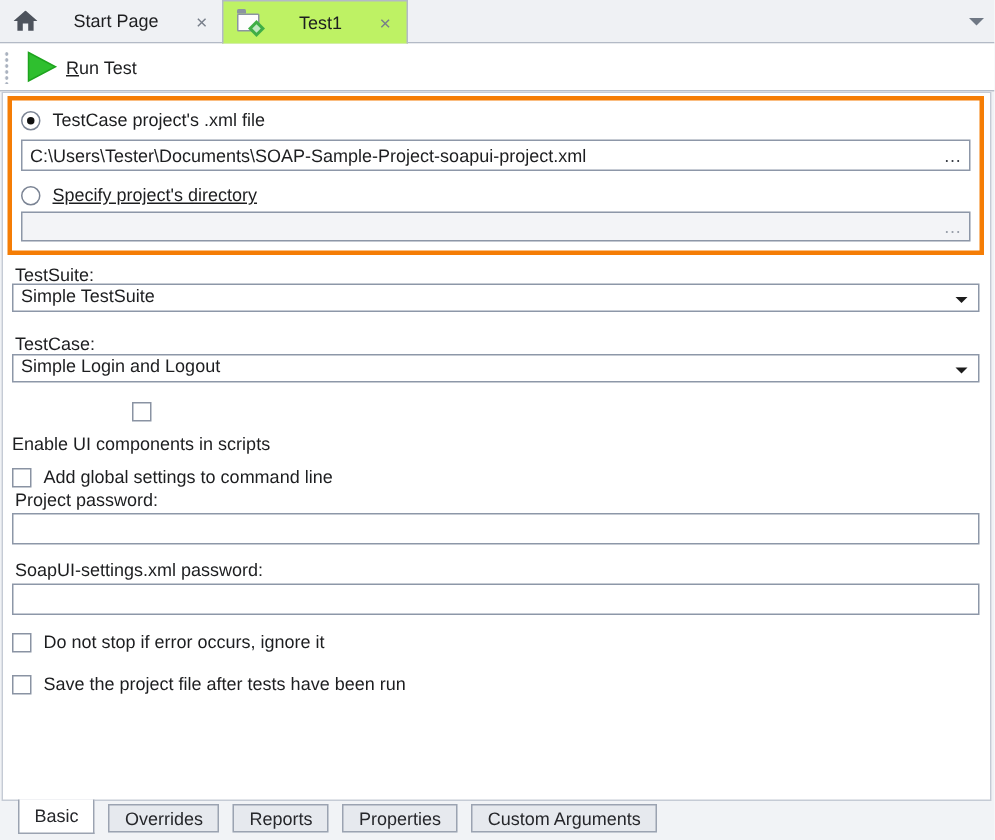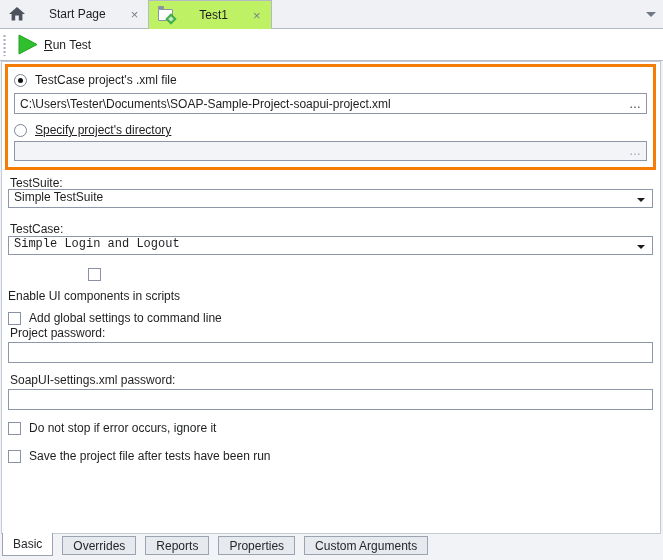--- a/index.html
+++ b/index.html
@@ -122,21 +122,21 @@
     position: absolute; right: 7px; top: 8px; width: 0; height: 0;
     border-left: 4px solid transparent; border-right: 4px solid transparent;
     border-top: 4px solid #1c1c1c;
   }
   .lbl { position: absolute; left: 8px; color: #1d1e20; }
 
   
   .bottomstrip {
     position: absolute; left: 0; top: 534px; width: 663px; height: 26px;
     background: #f1f3f6;
-    display: flex; align-items: flex-start; gap: 9px; padding-left: 2px;
+    display: flex; align-items: flex-start; gap: 9px; padding-left: 12px;
   }
   .btab {
     height: 19px; margin-top: 2px; padding: 0 10px;
     background: #e6e9ee; border: 1px solid #9ba3b1;
     display: flex; align-items: center; color: #26272b; cursor: default;
     white-space: nowrap;
   }
   .btab.active {
     position: relative; top: -1px; height: 23px; margin-top: 0;
     background: #fff; border-top: none; z-index: 3;
@@ -199,21 +199,21 @@
     </div>
   </div>
 
   <div class="lbl" style="top:114px;">TestSuite:</div>
   <div class="combo" style="top:127px;">
     <span>Simple TestSuite</span>
     <span class="caret"></span>
   </div>
 
   <div class="lbl" style="top:160px;">TestCase:</div>
-  <div class="combo" style="top:174px;font-family:Liberation Mono, monospace;">
+  <div class="combo" style="top:174px;">
     <span>Simple Login and Logout</span>
     <span class="caret"></span>
   </div>
 
   <div class="row" style="left:6px; top:206px;flex-direction:column;">
     <span class="checkbox"></span>
     <span>Enable UI components in scripts</span>
   </div>
 
   <div class="row" style="left:6px; top:249px;">

